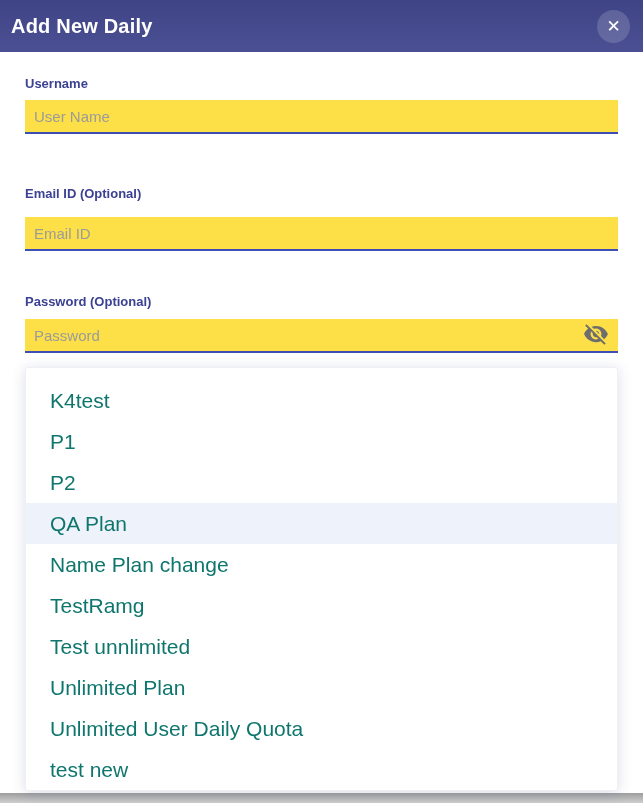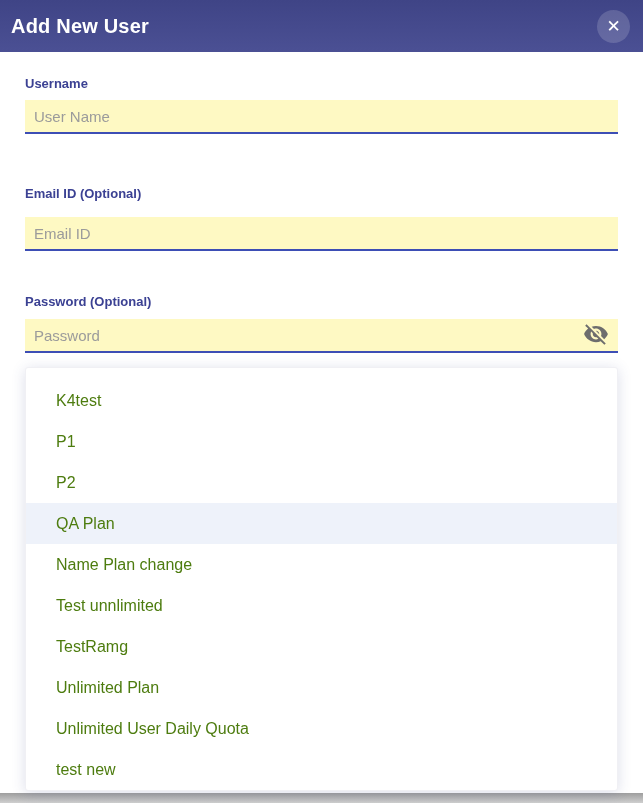--- a/index.html
+++ b/index.html
@@ -51,21 +51,21 @@
   }
   .lbl-username { margin-top: 22px; }
   .lbl-email    { margin-top: 50px; }
   .lbl-password { margin-top: 41px; }
 
   .input-wrap { position: relative; }
   .text-input {
     width: 100%;
     height: 34px;
     margin-top: 6px;
-    background: #fef9c3;
+    background: #fde047;
     border: none;
     border-bottom: 2px solid #3d4eb5;
     font-family: "Liberation Sans", sans-serif;
     font-size: 15px;
     color: #333333;
     padding: 0 9px;
     outline: none;
   }
   .text-input::placeholder { color: #9b9b9b; opacity: 1; }
   .input-email    { margin-top: 13px; }
@@ -101,42 +101,42 @@
     background: #ffffff;
     border: 1px solid #f0f0f4;
     border-radius: 3px;
     box-shadow: 0 2px 14px rgba(60,70,140,0.18);
     padding-top: 12px;
     min-height: 422px;
   }
   .dd-item {
     height: 41px;
     line-height: 41px;
-    padding-left: 30px;
-    font-size: 16px;
-    color: #4d7c0f;
+    padding-left: 24px;
+    font-size: 21px;
+    color: #0f766e;
     cursor: pointer;
     white-space: nowrap;
   }
   .dd-item.selected { background: #eef2fa; }
 
   
   .footer-strip {
     position: absolute;
     left: 0; right: 0; bottom: 0;
     height: 10px;
     background: linear-gradient(180deg, #9e9e9e 0%, #cfcfcf 100%);
     z-index: 1;
   }
 </style>
 </head>
 <body>
 
 <div class="modal-header">
-  <span class="modal-title">Add New User</span>
+  <span class="modal-title">Add New Daily</span>
   <div class="close-btn">
     <span>✕</span>
   </div>
 </div>
 
 <div class="modal-body">
 
   <div class="field-label lbl-username">Username</div>
   <div class="input-wrap">
     <input type="text" class="text-input" placeholder="User Name" style="">
@@ -157,22 +157,22 @@
     </span>
   </div>
 
 
   <div class="plan-dropdown" id="plan-dropdown">
       <div class="dd-item">K4test</div>
       <div class="dd-item">P1</div>
       <div class="dd-item">P2</div>
       <div class="dd-item selected">QA Plan</div>
       <div class="dd-item">Name Plan change</div>
+      <div class="dd-item">TestRamg</div>
       <div class="dd-item">Test unnlimited</div>
-      <div class="dd-item">TestRamg</div>
       <div class="dd-item">Unlimited Plan</div>
       <div class="dd-item">Unlimited User Daily Quota</div>
       <div class="dd-item">test new</div>
     </div>
 
 </div>
 
 <div class="footer-strip"></div>
 
 </body></html>

